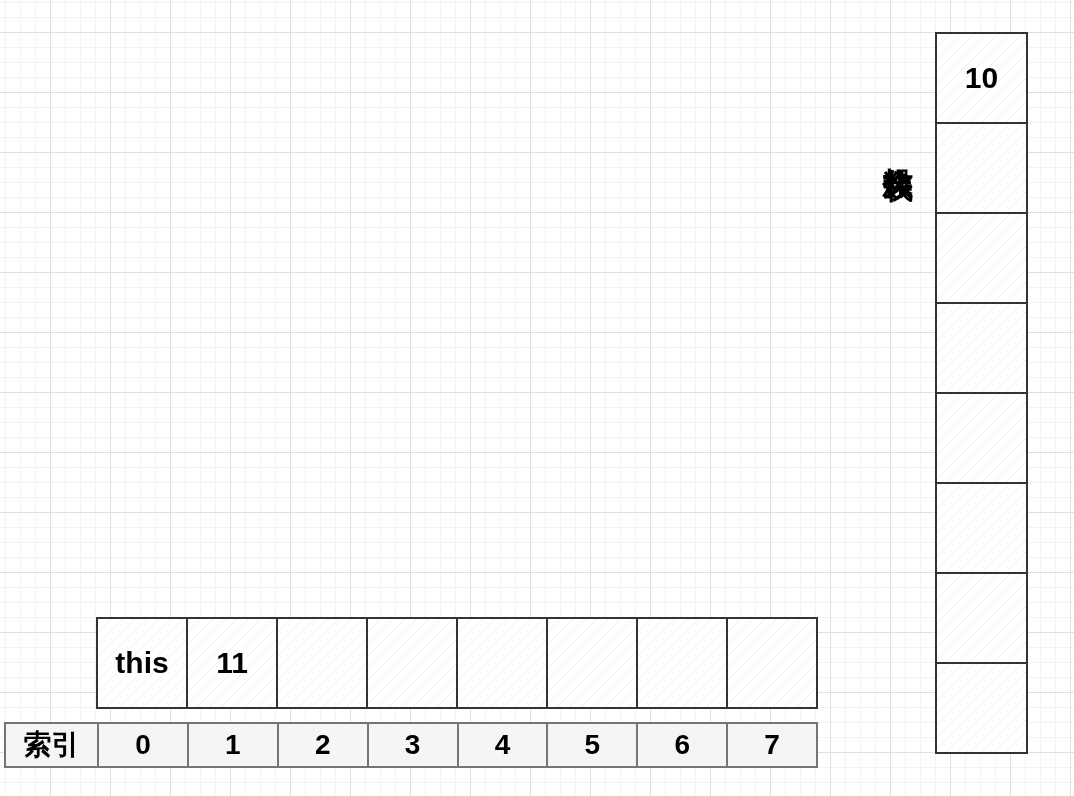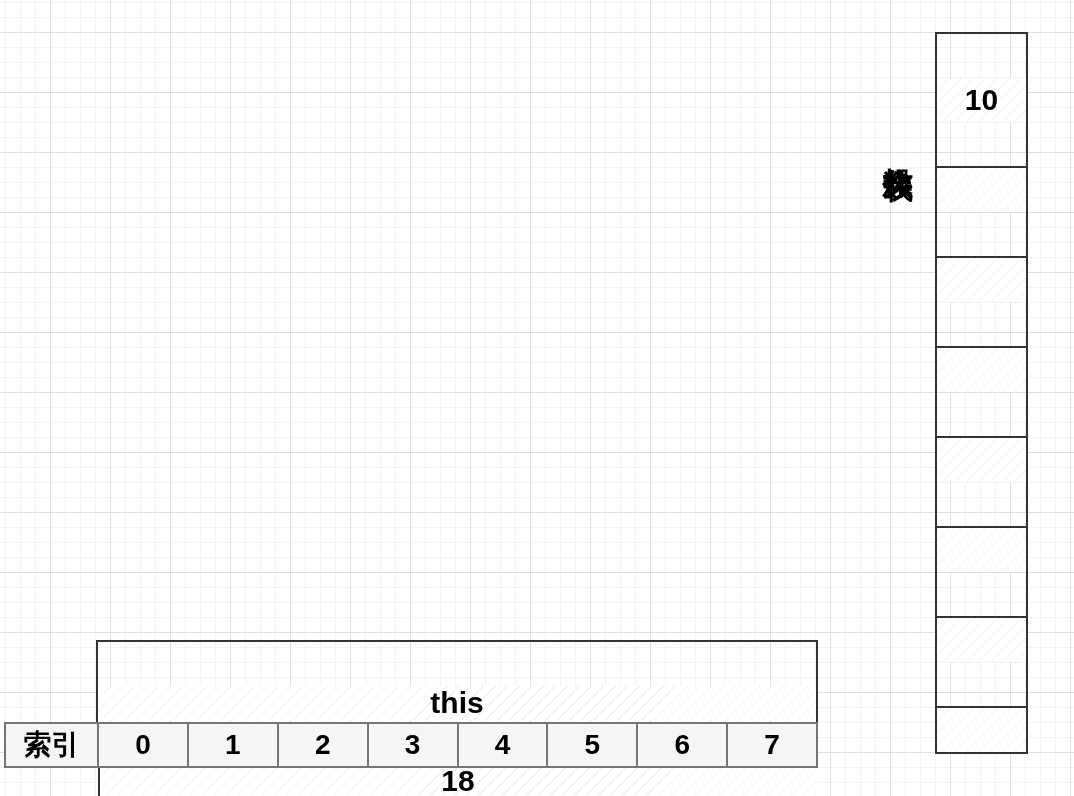--- a/index.html
+++ b/index.html
@@ -26,21 +26,20 @@
   }
   .hatch {
     background-color: #ffffff;
     background-image: repeating-linear-gradient(
       135deg,
       rgba(0,0,0,0.06) 0px,
       rgba(0,0,0,0.06) 1px,
       transparent 1px,
       transparent 8.5px
     );
-    margin-top: 44px;
   }
   
   .stack {
     position: absolute;
     left: 935px; top: 32px;
     width: 93px; height: 722px;
     border: 2px solid #333333;
     display: flex;
     flex-direction: column;
   }
@@ -70,25 +69,25 @@
   .lvt-label {
     position: absolute;
     left: 108px; top: 564px;
     font-weight: bold;
     font-size: 30px;
     line-height: 34px;
     white-space: nowrap;
   }
   .lvt {
     position: absolute;
-    left: 96px; top: 640px;
+    left: 96px; top: 617px;
     width: 722px; height: 92px;
     border: 2px solid #333333;
     display: flex;
-    flex-direction: column;
+    flex-direction: row;
     text-align: center;
   }
   .lvt .cell {
     flex: 1 1 0;
     border-left: 2px solid #333333;
     display: flex;
     align-items: center;
     justify-content: center;
     font-weight: bold;
     font-size: 30px;
@@ -151,21 +150,21 @@
         <span></span>
       </div>
   </div>
 
 
   <div class="lvt">
     <div class="cell hatch">
         <span>this</span>
       </div>
     <div class="cell hatch">
-        <span>18</span>
+        <span>11</span>
       </div>
     <div class="cell hatch">
         <span></span>
       </div>
     <div class="cell hatch">
         <span></span>
       </div>
     <div class="cell hatch">
         <span></span>
       </div>

